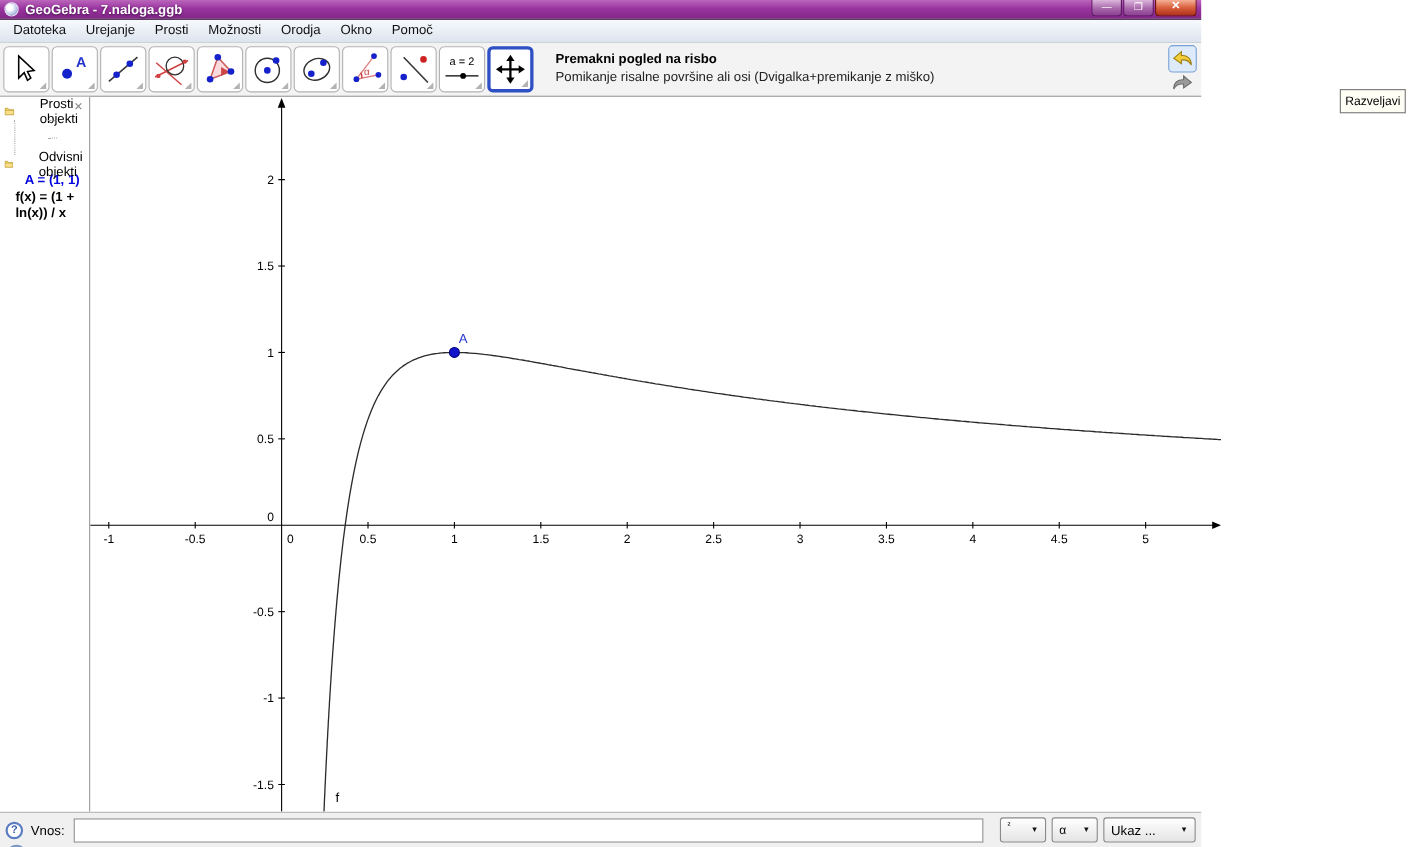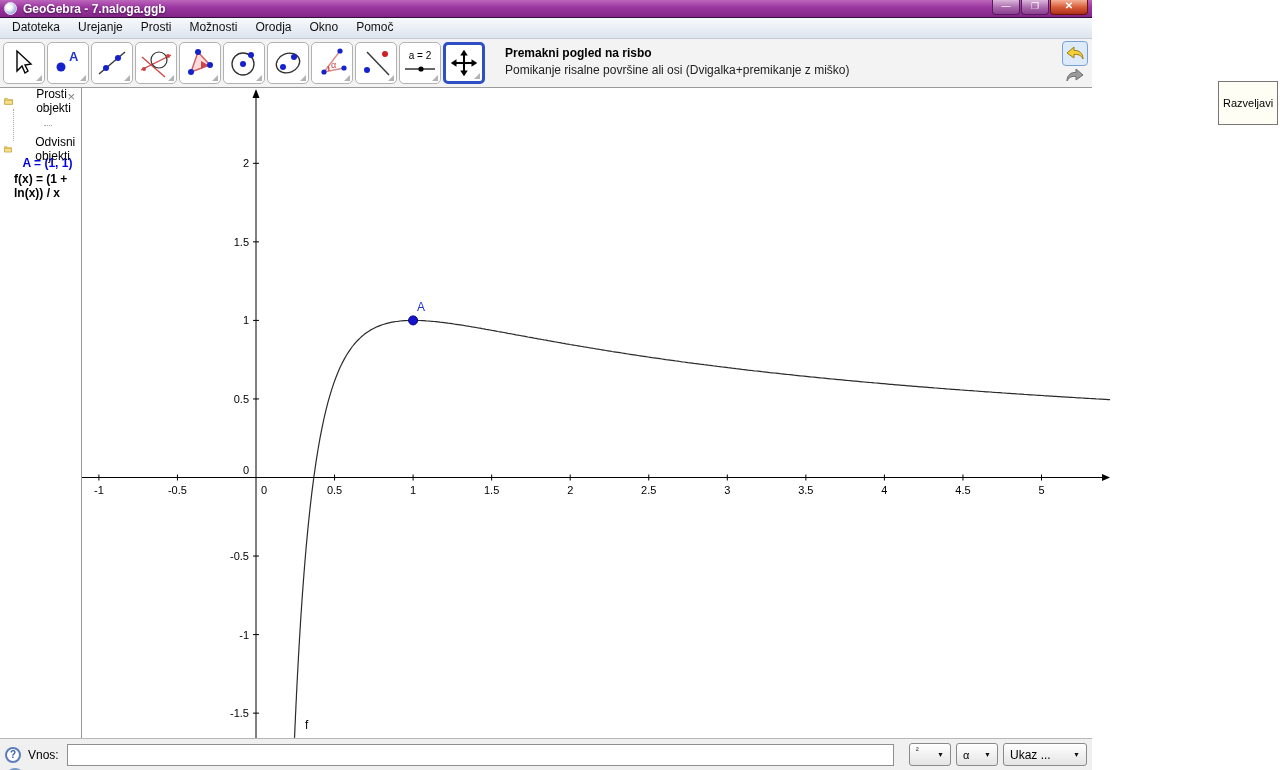--- a/index.html
+++ b/index.html
@@ -42,21 +42,21 @@
   .status { margin-left:18px; padding-top:4px; }
   .status-title { font-size:12px; font-weight:bold; color:#000; }
   .status-sub { font-size:12px; color:#222; margin-top:3px; }
   .undo-btn { position:absolute; top:2px; right:4px; width:26px; height:25px;
     background:#ddeaf9; border:1px solid #79a1d6; border-radius:4px;
     display:flex; align-items:center; justify-content:center; }
   .redo-btn { position:absolute; top:28px; right:5px; width:24px; height:17px;
     display:flex; align-items:flex-start; justify-content:center; overflow:hidden; }
 
   .tooltip { position:absolute; left:1218px; top:81px; z-index:60; background:#fffef5;
-    border:1px solid #767676; font-size:11px; padding:15px 4px; color:#000; }
+    border:1px solid #767676; font-size:11px; padding:4px 4px; color:#000; }
 
   
   .content { display:flex; height:650px; background:#fff; }
   .algebra { width:251px; border-right:1px solid #9a9a9a; position:relative;
     padding-top:5px; font-size:12px; background:#fff; }
   .tree-row { display:flex; align-items:center; height:16px; margin-left:4px; gap:23px; }
   .tree-children { margin-left:13px; border-left:1px dotted #aaa; }
   .tree-children .tree-row { margin-left:0;flex-direction:column; }
   .tree-children .tree-row::before { content:""; width:8px; border-top:1px dotted #aaa; }
   .obj-label { font-weight:bold; }

